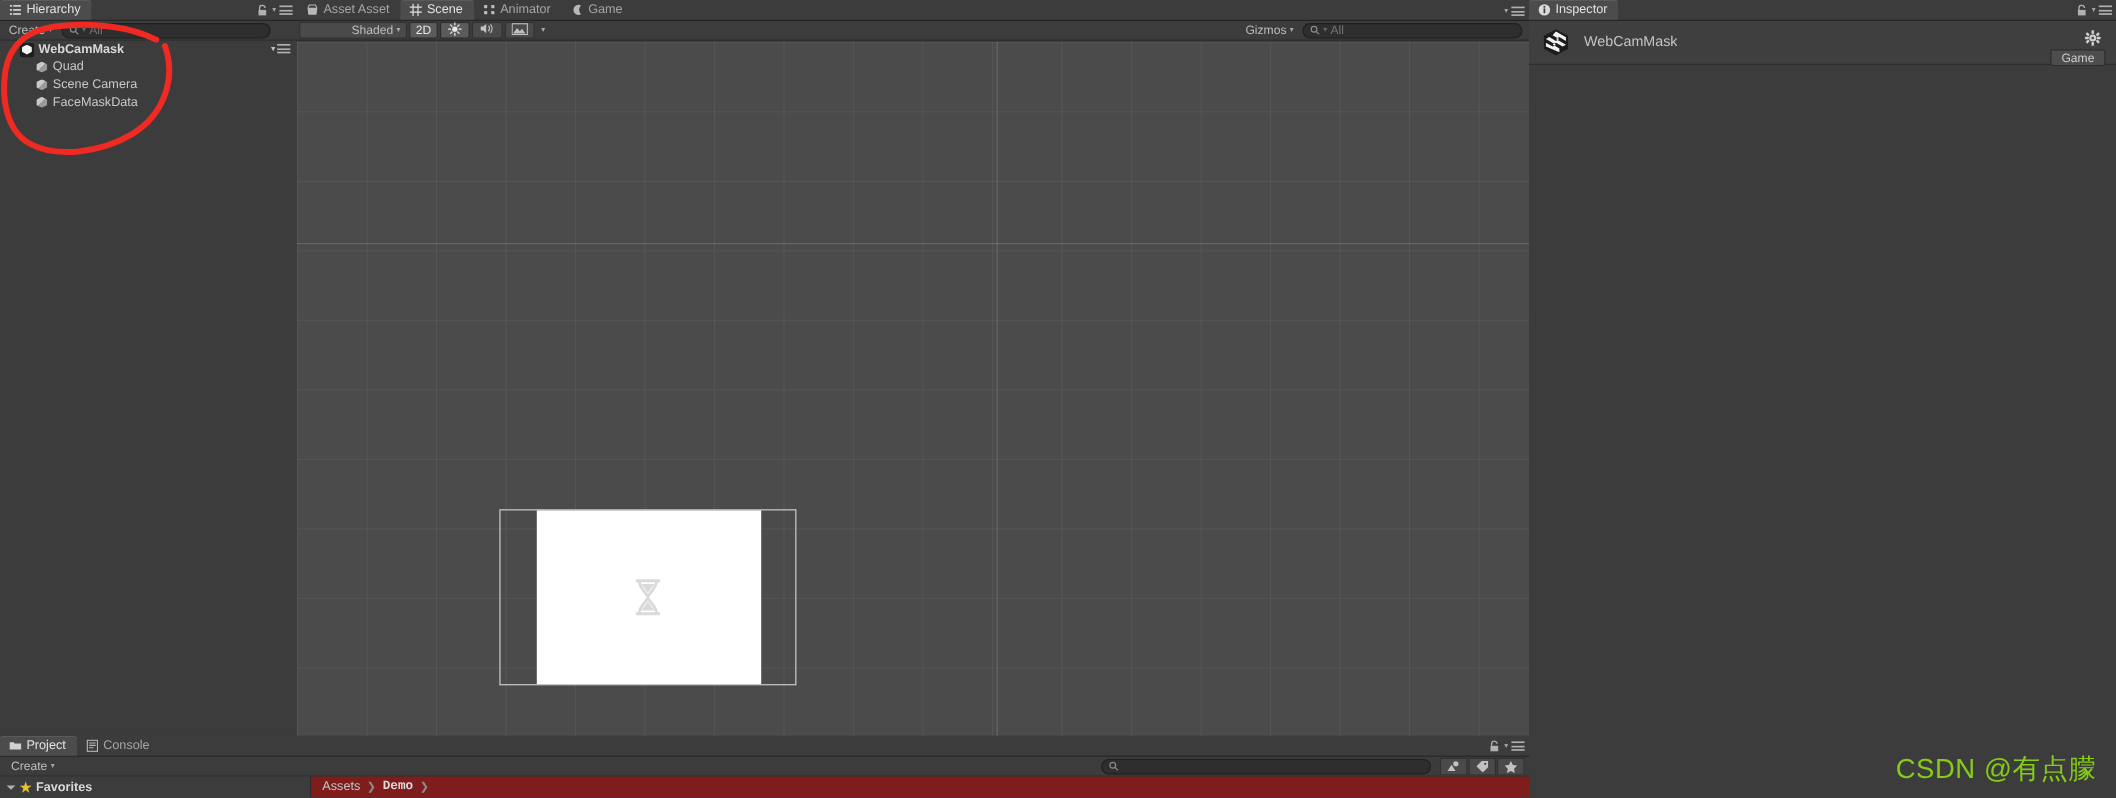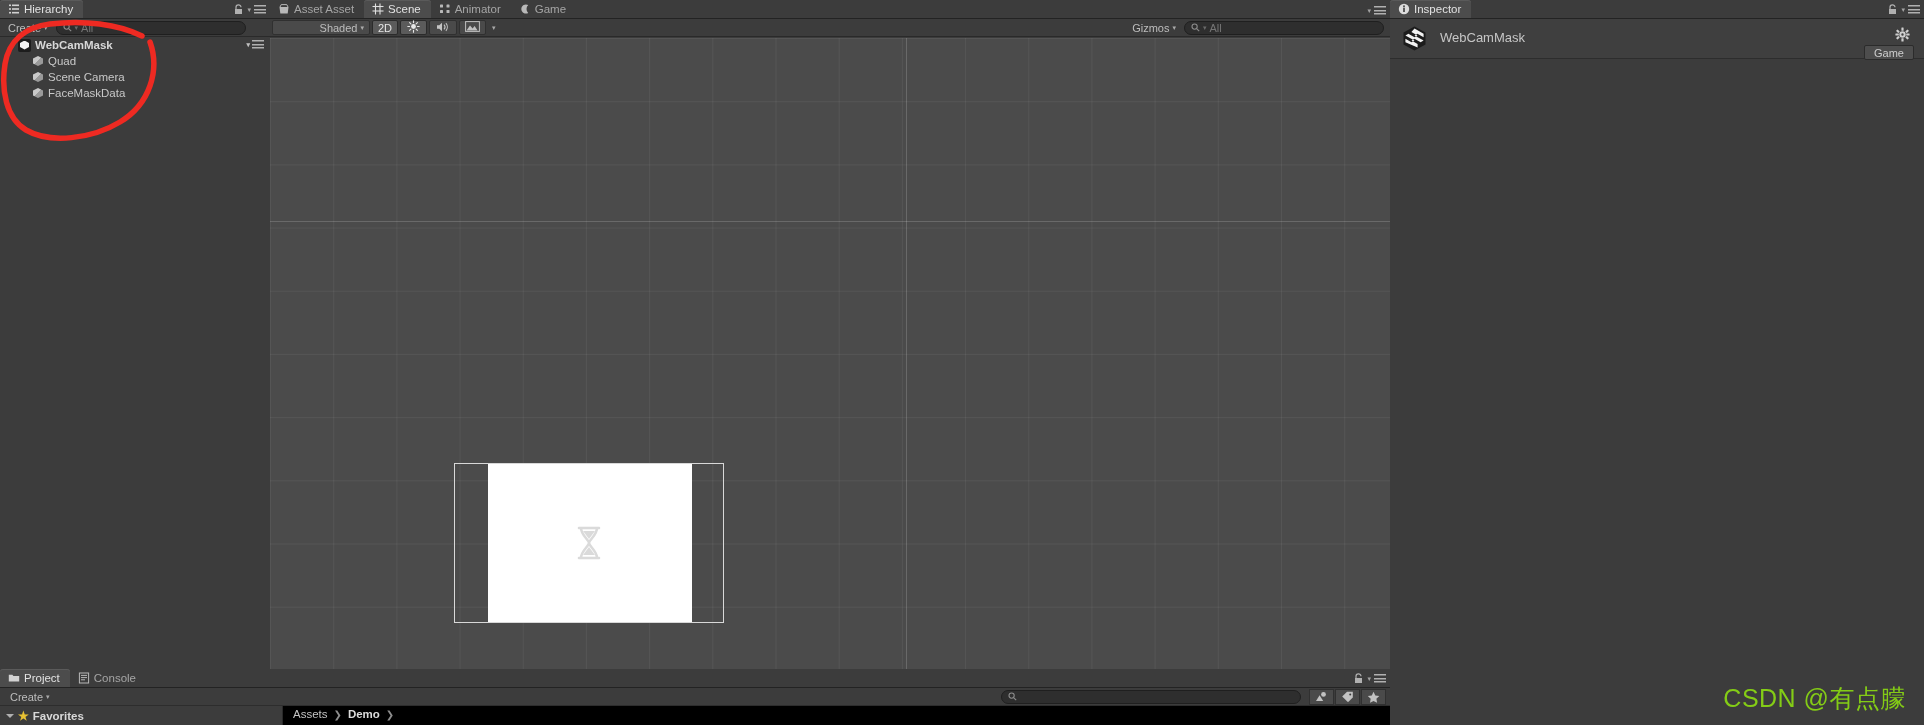--- a/index.html
+++ b/index.html
@@ -180,32 +180,32 @@
 
   
   #project { left: 0; top: 669px; width: 1390px; height: 56px; background: #3c3c3c; }
   .proj-toolbar {
     position: absolute; left: 0; top: 19px; right: 0; height: 18px;
     background: #3c3c3c; border-bottom: 1px solid #2d2d2d;
     display: flex; align-items: center;
   }
   .proj-split { position: absolute; left: 0; top: 37px; right: 0; bottom: 0; display: flex; }
   .proj-left { width: 283px; background: #3c3c3c; border-right: 1px solid #2a2a2a; padding-top: 2px;}
-  .proj-right { flex: 1; background: #000000; padding-top: 2px;}
+  .proj-right { flex: 1; background: #7f1d1d; padding-top: 2px;}
   .tree-row {
     height: 16px; display: flex; align-items: center; gap: 4px;
     font-size: 11.5px; color: #c8c8c8; padding-left: 6px; white-space: nowrap;
   }
   .tree-row.bold { font-weight: bold; color: #d9d9d9; }
   .tri { width: 0; height: 0; border-left: 4px solid #b0b0b0; border-top: 3.5px solid transparent; border-bottom: 3.5px solid transparent; flex:0 0 auto;}
   .tri.down { border-left: 4px solid transparent; border-right: 4px solid transparent; border-top: 4px solid #b0b0b0; border-bottom: none; }
   .star-ic { color: #e8c233; font-size: 12px; line-height: 1; flex: 0 0 auto;}
   .crumb { display: flex; align-items: center; gap: 6px; padding-left: 10px; font-size: 11.5px; color: #c3c3c3; }
   .crumb .sep { color: #8d8d8d; font-size: 10px; }
-  .crumb .cur { font-weight: bold; color: #dcdcdc; }
+  .crumb .cur { font-weight: bold; color: #dcdcdc; font-family: Liberation Mono, monospace; }
 
   
   .lock-ic { width: 11px; height: 11px; position: relative; }
   .burger {
     width: 12px; height: 9px;
     background:
       linear-gradient(#b0b0b0,#b0b0b0) 0 0/100% 1.5px no-repeat,
       linear-gradient(#b0b0b0,#b0b0b0) 0 3.5px/100% 1.5px no-repeat,
       linear-gradient(#b0b0b0,#b0b0b0) 0 7px/100% 1.5px no-repeat;
   }

